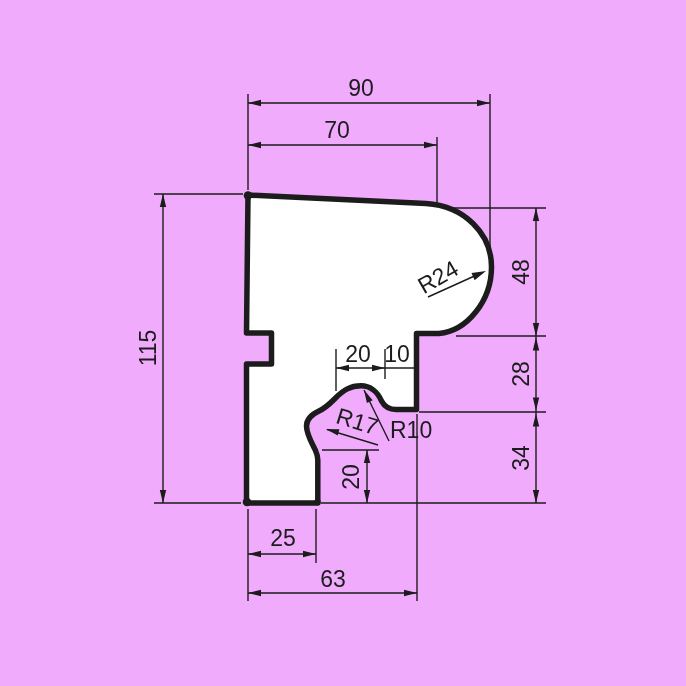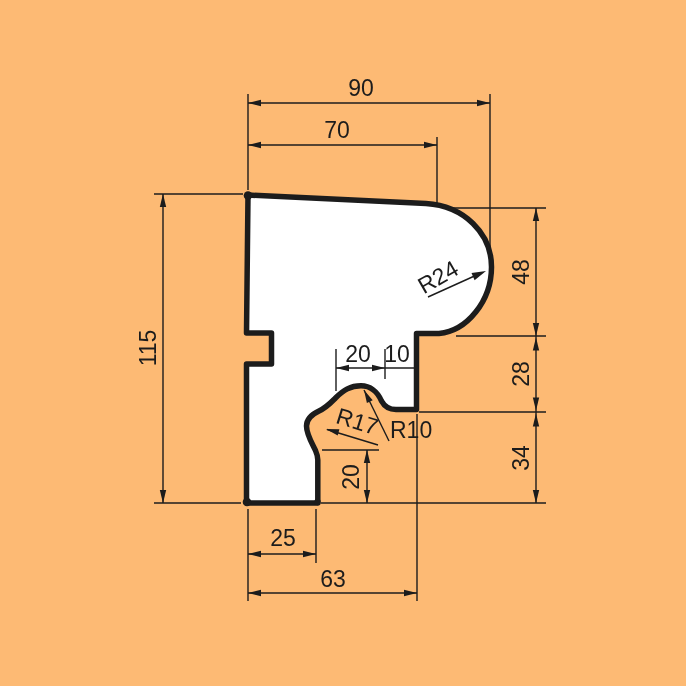--- a/index.html
+++ b/index.html
@@ -1,16 +1,16 @@
 <!DOCTYPE html>
 <html><head>
 <meta charset="utf-8">
 <style>
   html,body{margin:0;padding:0;background:#ffffff;}
-  .stage{width:686px;height:686px;position:relative;background:#fdba74;overflow:hidden;}
+  .stage{width:686px;height:686px;position:relative;background:#f0abfc;overflow:hidden;}
   svg{display:block;}
   text{font-family:"Liberation Sans","DejaVu Sans",sans-serif;font-size:23px;fill:#1c1c1c;}
 </style>
 </head>
 <body>
 
 <div class="stage">
 <svg width="686" height="686" viewBox="0 0 686 686">
 
   <g fill="#ffffff" stroke="#1c1c1c" stroke-width="5.5" stroke-linejoin="round" stroke-linecap="round">

